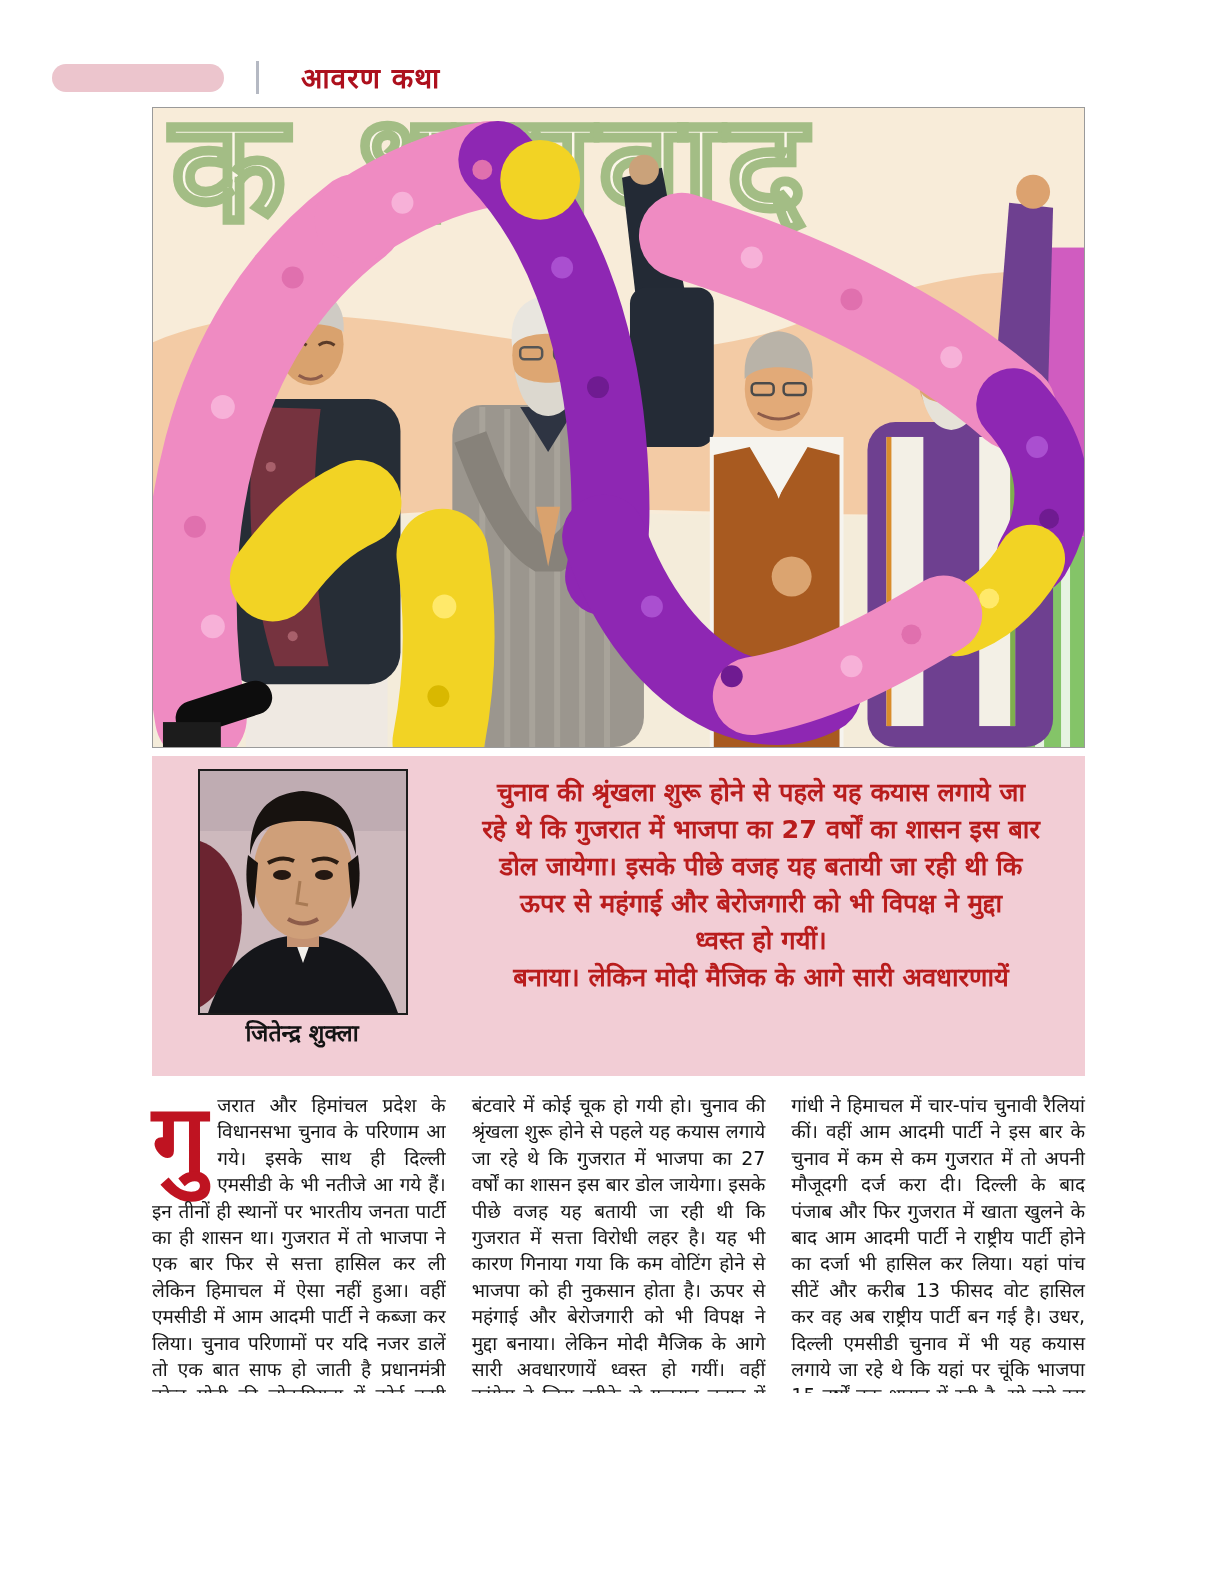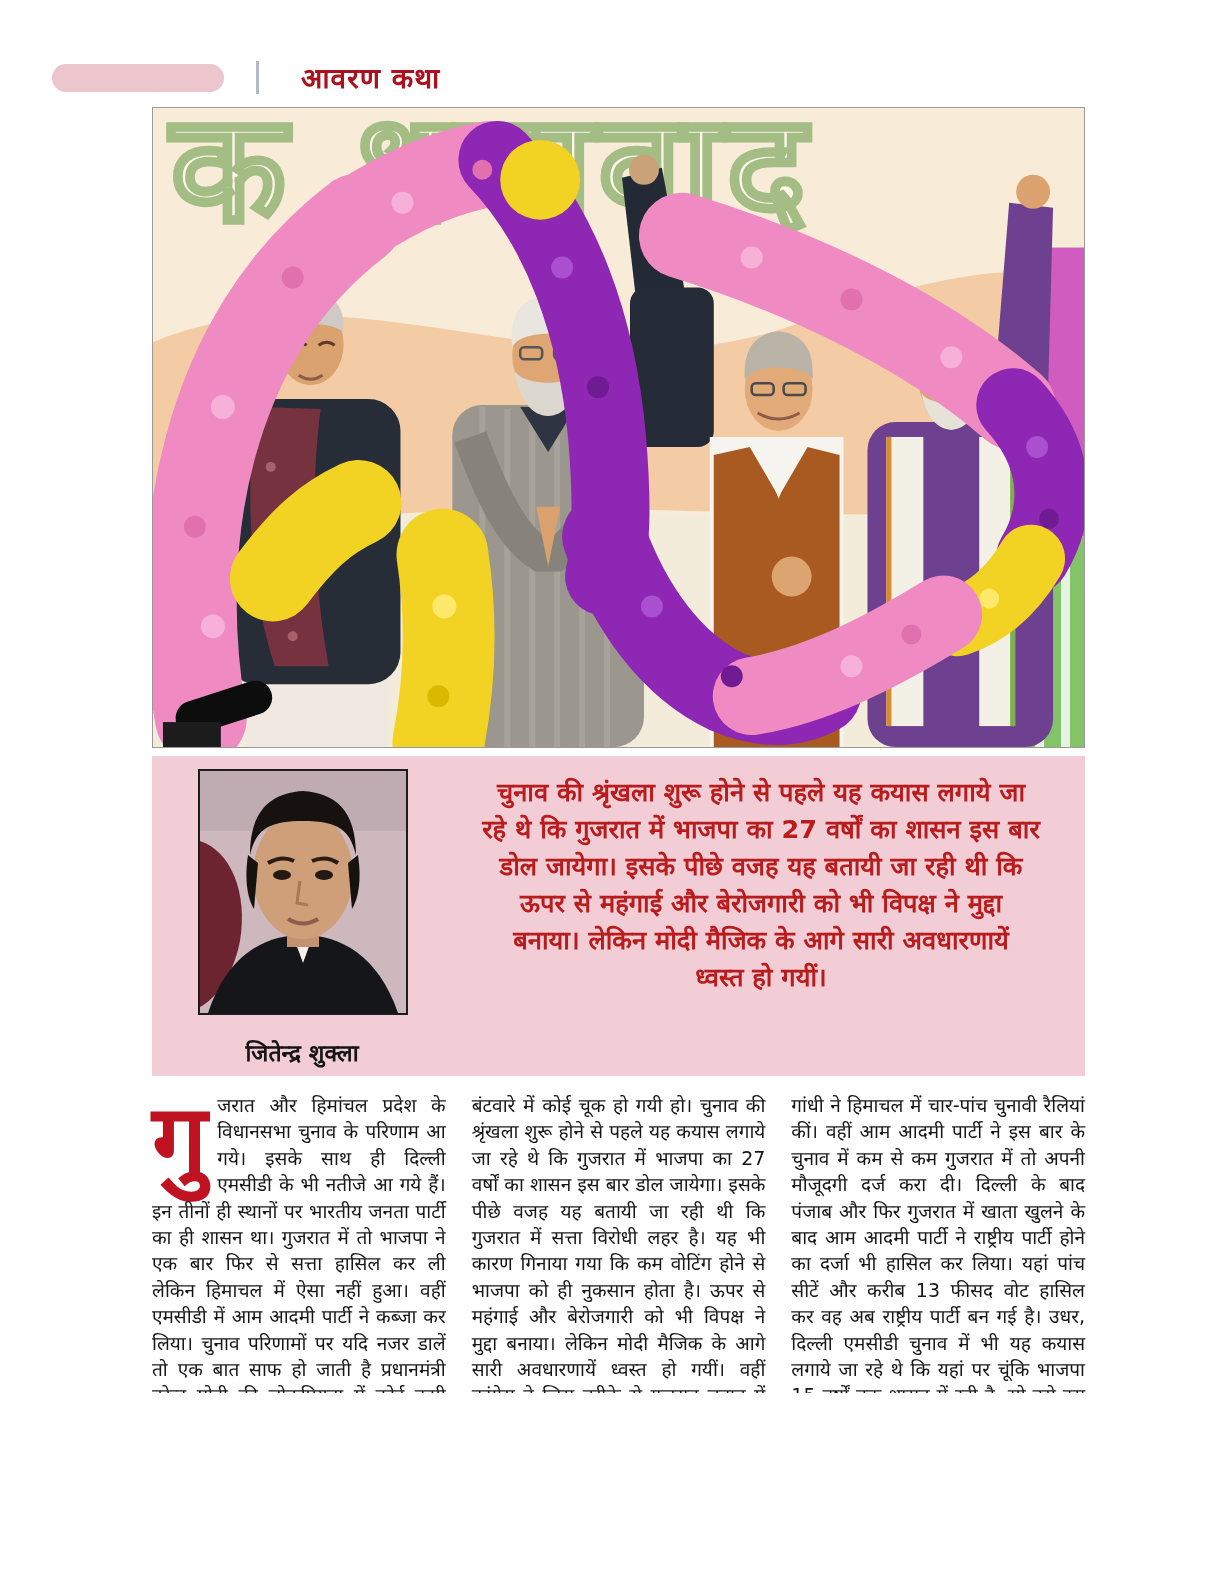--- a/index.html
+++ b/index.html
@@ -11,21 +11,21 @@
   .hdr-pill{position:absolute;left:52px;top:64px;width:172px;height:28px;border-radius:14px;background:#ecc5cd;}
   .hdr-div{position:absolute;left:256px;top:61px;width:3px;height:33px;background:#b5b9c3;}
   .hdr-label{position:absolute;left:301px;top:58px;font-size:28px;font-weight:bold;color:#ad101d;letter-spacing:1px;}
   
   .photo{position:absolute;left:152px;top:107px;width:933px;height:641px;border:1px solid #9a9a9a;box-sizing:border-box;background:#f8ecd9;overflow:hidden;}
   .photo svg{display:block;width:100%;height:100%;}
   
   .introbox{position:absolute;left:152px;top:756px;width:933px;height:320px;background:#f2cdd5;}
   .portrait{position:absolute;left:46px;top:13px;width:206px;height:242px;border:2px solid #1c1c1c;background:#cdb9bd;box-sizing:content-box;}
   .portrait svg{display:block;width:100%;height:100%;}
-  .author{position:absolute;left:0px;top:280px;width:300px;text-align:center;font-size:23px;font-weight:bold;color:#141414;}
+  .author{position:absolute;left:0px;top:260px;width:300px;text-align:center;font-size:23px;font-weight:bold;color:#141414;}
   .intro-text{position:absolute;left:300px;top:18px;width:618px;text-align:center;color:#b91c1c;
     font-size:25.5px;line-height:37px;font-weight:600;}
   
   .cols{position:absolute;left:152px;top:1092px;width:933px;display:flex;gap:26px;}
   .col{flex:1;font-size:19px;line-height:26.4px;text-align:justify;color:#151515;}
   .dropcap{float:left;font-size:98px;line-height:80px;font-weight:bold;color:#bf1321;margin:8px 10px 0 0;}
   
   .foot-rule{position:absolute;left:125px;top:1479px;width:960px;height:2px;background:#1a1a1a;}
   .foot-row{position:absolute;left:152px;top:1572px;height:40px;display:flex;align-items:center;margin-top:20px;}
   .foot-num{font-size:28px;font-weight:bold;color:#111;}
@@ -186,22 +186,22 @@
         <path d="M100,110 L97,132 L108,134" stroke="#a87a54" stroke-width="3" fill="none"></path>
         <path d="M88,148 q15,9 30,0" stroke="#8d5c4a" stroke-width="4" fill="none"></path>
       </svg>
     </div>
     <div class="author">जितेन्द्र शुक्ला</div>
     <div class="intro-text">
       <div>चुनाव की श्रृंखला शुरू होने से पहले यह कयास लगाये जा</div>
       <div>रहे थे कि गुजरात में भाजपा का 27 वर्षों का शासन इस बार</div>
       <div>डोल जायेगा। इसके पीछे वजह यह बतायी जा रही थी कि</div>
       <div>ऊपर से महंगाई और बेरोजगारी को भी विपक्ष ने मुद्दा</div>
+      <div>ध्वस्त हो गयीं।</div>
       <div>बनाया। लेकिन मोदी मैजिक के आगे सारी अवधारणायें</div>
-      <div>ध्वस्त हो गयीं।</div>
     </div>
   </div>
 
   <div class="cols">
     <div class="col">
       <span class="dropcap">गु</span><span>जरात और हिमांचल प्रदेश के विधानसभा चुनाव के परिणाम आ गये। इसके साथ ही दिल्ली एमसीडी के भी नतीजे आ गये हैं। इन तीनों ही स्थानों पर भारतीय जनता पार्टी का ही शासन था। गुजरात में तो भाजपा ने एक बार फिर से सत्ता हासिल कर ली लेकिन हिमाचल में ऐसा नहीं हुआ। वहीं एमसीडी में आम आदमी पार्टी ने कब्जा कर लिया। चुनाव परिणामों पर यदि नजर डालें तो एक बात साफ हो जाती है प्रधानमंत्री नरेन्द्र मोदी की लोकप्रियता में कोई कमी नहीं आयी है और उनका जादू आज भी लोगों के सिर चढ़कर बोल रहा है। यह सही है कि हिमाचल में भाजपा को सत्ता में वापसी करने का मौका नहीं मिला लेकिन उसके पीछे वजह उसके ही बागी रहे। संभव है पार्टी से टिकट</span>
     </div>
     <div class="col">
       <span>बंटवारे में कोई चूक हो गयी हो। चुनाव की श्रृंखला शुरू होने से पहले यह कयास लगाये जा रहे थे कि गुजरात में भाजपा का 27 वर्षों का शासन इस बार डोल जायेगा। इसके पीछे वजह यह बतायी जा रही थी कि गुजरात में सत्ता विरोधी लहर है। यह भी कारण गिनाया गया कि कम वोटिंग होने से भाजपा को ही नुकसान होता है। ऊपर से महंगाई और बेरोजगारी को भी विपक्ष ने मुद्दा बनाया। लेकिन मोदी मैजिक के आगे सारी अवधारणायें ध्वस्त हो गयीं। वहीं कांग्रेस ने जिस तरीके से गुजरात चुनाव में हाथ आजमाया, वह सभी को चौंका गया। वास्तव में कांग्रेस ने गुजरात में भाजपा को वॉक ओवर दे दिया। यहां प्रचार करने में न तो राहुल गांधी ने दिलचस्पी दिखाई और न ही प्रियंका ने। जबकि प्रियंका</span>
     </div>

